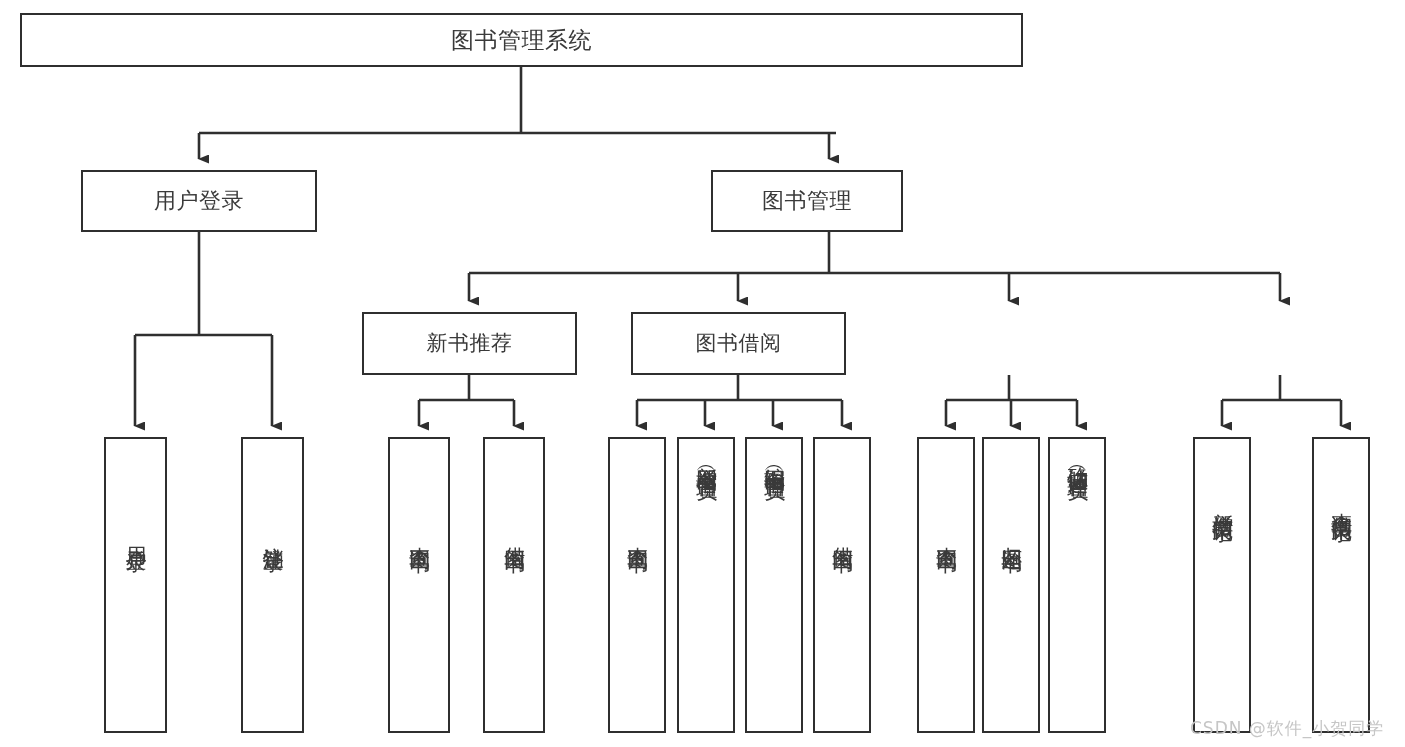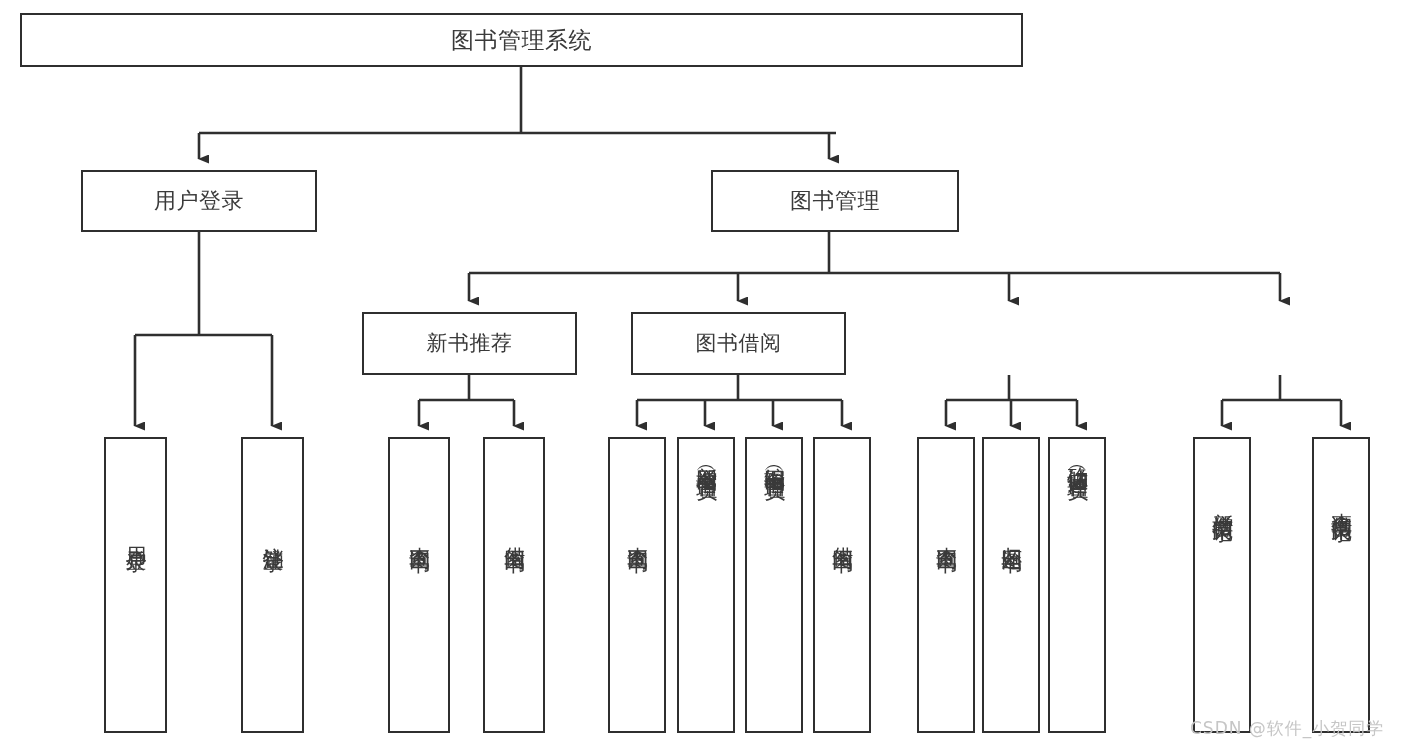--- a/index.html
+++ b/index.html
@@ -86,21 +86,21 @@
     </g>
   </svg>
 
   <div class="node n-root" style="left:20px;top:13px;width:1003px;">
     <span class="lbl">图书管理系统</span>
   </div>
 
   <div class="node n-l2" style="left:81px;top:170px;width:236px;">
     <span class="lbl">用户登录</span>
   </div>
-  <div class="node n-l2" style="left:711px;top:170px;width:248px;">
+  <div class="node n-l2" style="left:711px;top:170px;width:192px;">
     <span class="lbl">图书管理</span>
   </div>
 
   <div class="node n-l3" style="left:362px;top:312px;width:215px;">
     <span class="lbl">新书推荐</span>
   </div>
   <div class="node n-l3" style="left:631px;top:312px;width:215px;">
     <span class="lbl">图书借阅</span>
   </div>
 

